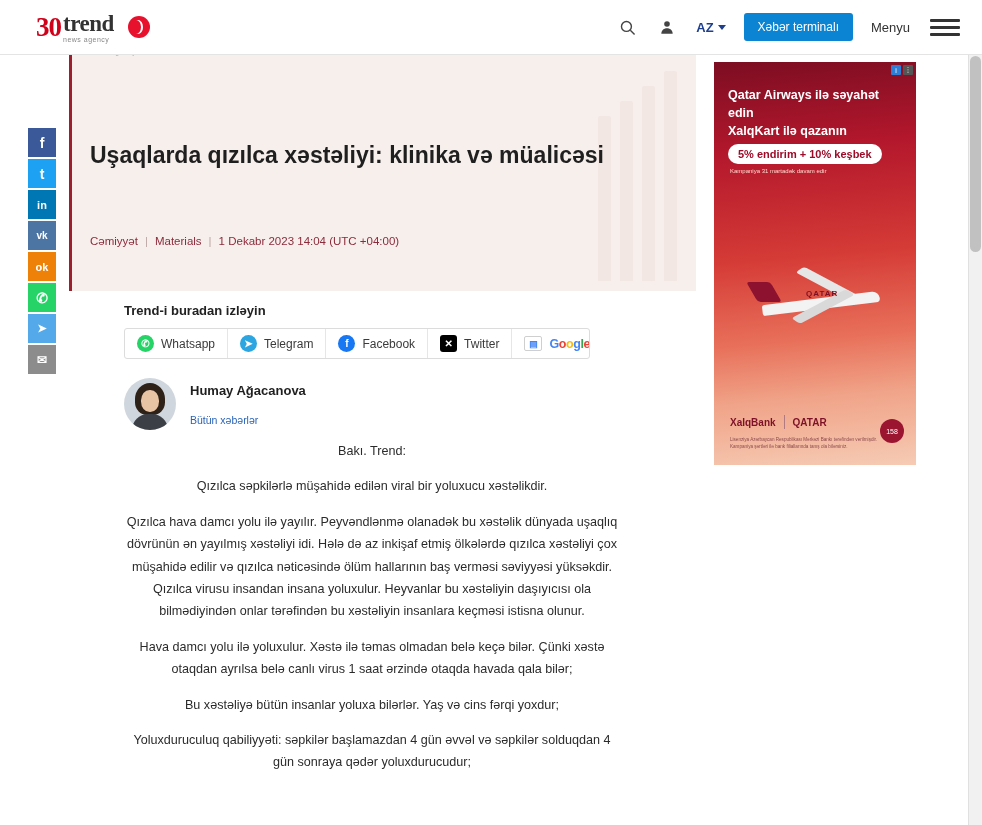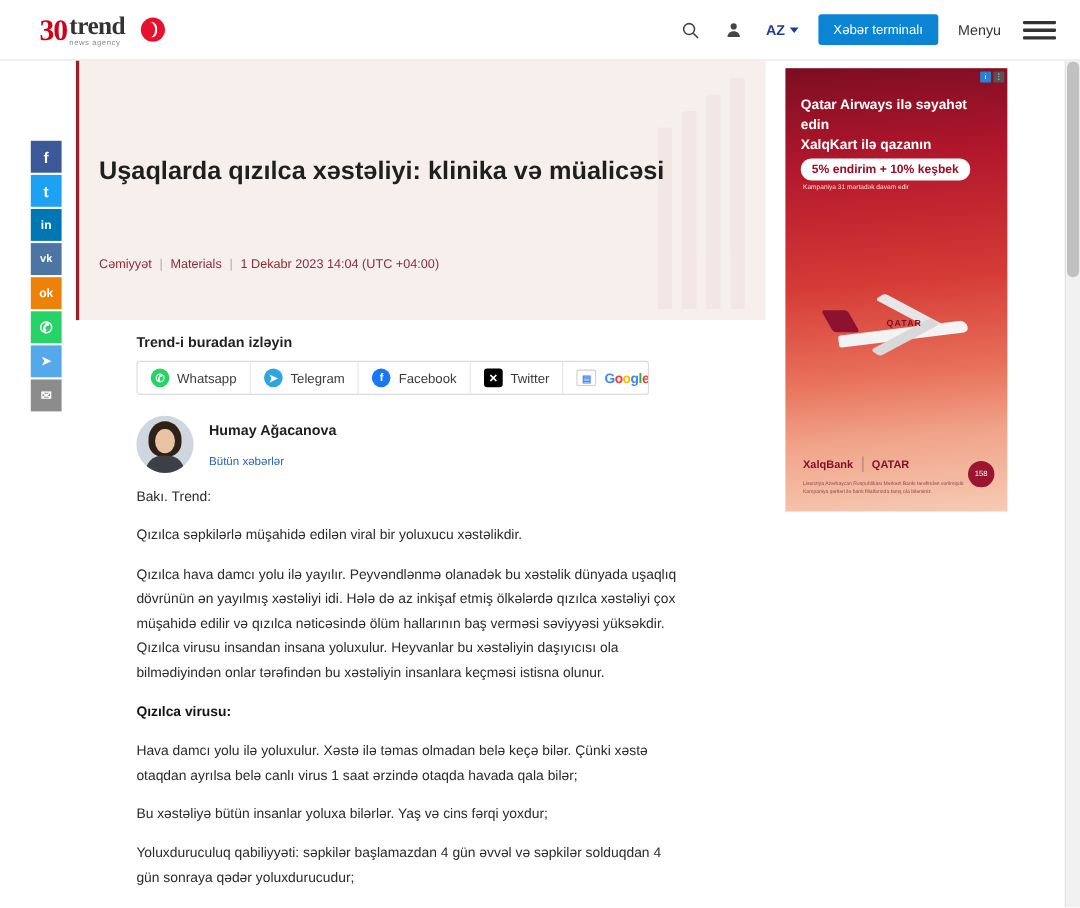--- a/index.html
+++ b/index.html
@@ -321,21 +321,21 @@
 
   
   #article-body {
     position: absolute;
     left: 124px; top: 440px;
     width: 496px;
     font-size: 12.6px;
     line-height: 1.78;
     color: #2b2b2b;
   }
-  #article-body p { margin: 0 0 13px 0; }
+  #article-body p { margin: 0 0 13px 0; text-align: center; }
   #article-body p.bold { font-weight: bold; color: #151515; }
 
   
   #ad {
     position: absolute;
     left: 714px; top: 62px;
     width: 202px; height: 403px;
     background: linear-gradient(175deg, #7c0d22 0%, #b3172c 22%, #d53b36 48%, #e8705a 68%, #f0a489 82%, #f6cbb4 100%);
     overflow: hidden;
     cursor: pointer;
@@ -587,21 +587,20 @@
     <div>
       <div id="author-name">Humay Ağacanova</div>
       <div id="author-link">Bütün xəbərlər</div>
     </div>
   </div>
 
   <div id="article-body">
     <p>Bakı. Trend:</p>
     <p>Qızılca səpkilərlə müşahidə edilən viral bir yoluxucu xəstəlikdir.</p>
     <p>Qızılca hava damcı yolu ilə yayılır. Peyvəndlənmə olanadək bu xəstəlik dünyada uşaqlıq dövrünün ən yayılmış xəstəliyi idi. Hələ də az inkişaf etmiş ölkələrdə qızılca xəstəliyi çox müşahidə edilir və qızılca nəticəsində ölüm hallarının baş verməsi səviyyəsi yüksəkdir. Qızılca virusu insandan insana yoluxulur. Heyvanlar bu xəstəliyin daşıyıcısı ola bilmədiyindən onlar tərəfindən bu xəstəliyin insanlara keçməsi istisna olunur.</p>
-    <p class="bold">Qızılca virusu:</p>
     <p>Hava damcı yolu ilə yoluxulur. Xəstə ilə təmas olmadan belə keçə bilər. Çünki xəstə otaqdan ayrılsa belə canlı virus 1 saat ərzində otaqda havada qala bilər;</p>
     <p>Bu xəstəliyə bütün insanlar yoluxa bilərlər. Yaş və cins fərqi yoxdur;</p>
     <p>Yoluxduruculuq qabiliyyəti: səpkilər başlamazdan 4 gün əvvəl və səpkilər solduqdan 4 gün sonraya qədər yoluxdurucudur;</p>
 
   </div>
 
   <div id="ad">
     <div id="ad-badge">
       <span class="ad-chip">i</span>
       <span class="ad-chip alt">⋮</span>

